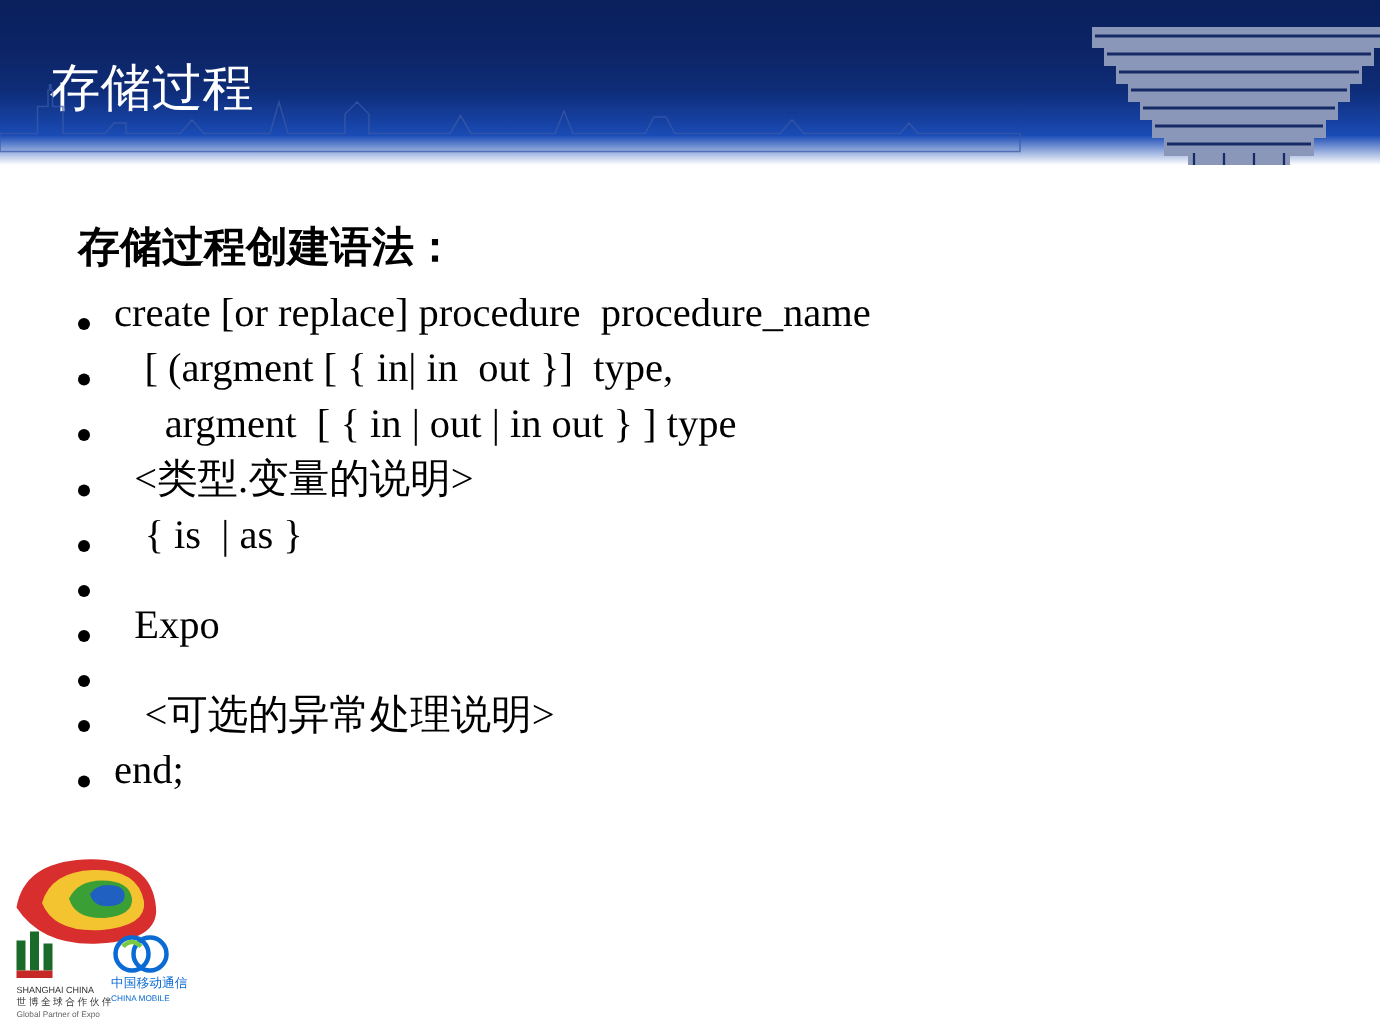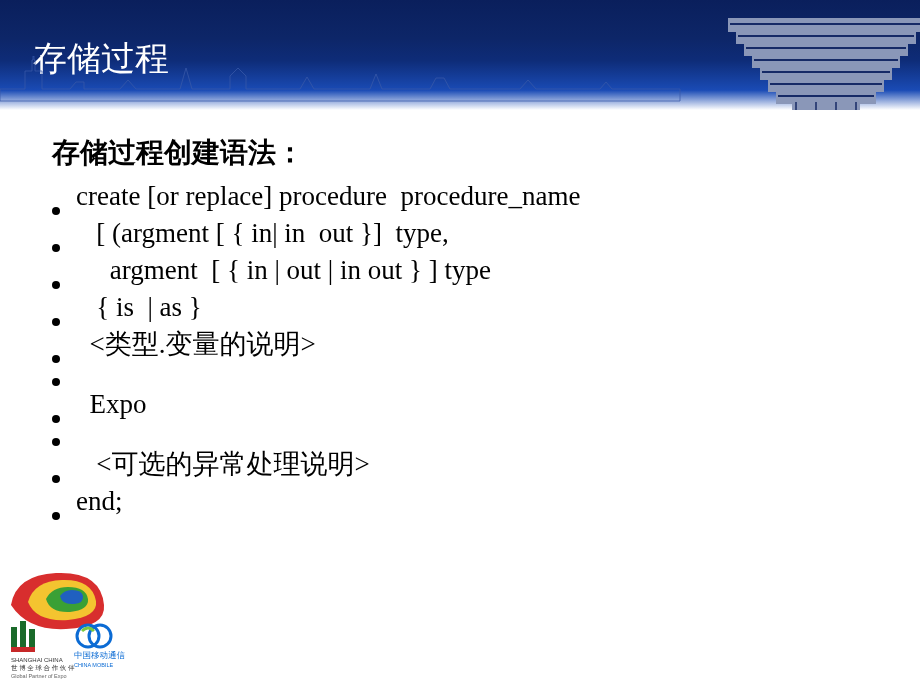--- a/index.html
+++ b/index.html
@@ -37,32 +37,32 @@
     }
     .skyline svg { width: 760px; height: 46px; display: block; }
     .pavilion {
       position: absolute;
       right: -6px;
       top: -14px;
       width: 200px;
       height: 170px;
     }
     .content {
-      padding: 24px 40px 0 52px;
+      padding: 36px 40px 0 52px;
     }
     .section-heading {
       font-size: 28px;
       font-weight: 700;
       font-family: "SimHei", "Microsoft YaHei", sans-serif;
       color: #000;
       margin-bottom: 6px;
     }
     .bullet-line {
       display: flex;
-      align-items: flex-end;
+      align-items: center;
       font-size: 27px;
       line-height: 37px;
       font-family: "SimSun", serif;
       color: #000;
     }
     .bullet-dot {
       width: 8px;
       height: 8px;
       background: #000;
       border-radius: 50%;
@@ -131,25 +131,25 @@
       <div class="bullet-line">
         <span class="bullet-dot"></span>
         <span class="bullet-text">   [ (argment [ { in| in  out }]  type,</span>
       </div>
       <div class="bullet-line">
         <span class="bullet-dot"></span>
         <span class="bullet-text">     argment  [ { in | out | in out } ] type</span>
       </div>
       <div class="bullet-line">
         <span class="bullet-dot"></span>
-        <span class="bullet-text">   { is  | as }</span>
+        <span class="bullet-text">  &lt;类型.变量的说明&gt;</span>
       </div>
       <div class="bullet-line">
         <span class="bullet-dot"></span>
-        <span class="bullet-text">  &lt;类型.变量的说明&gt;</span>
+        <span class="bullet-text">   { is  | as }</span>
       </div>
       <div class="bullet-line">
         <span class="bullet-dot"></span>
       </div>
       <div class="bullet-line">
         <span class="bullet-dot"></span>
         <span class="bullet-text">  Expo</span>
       </div>
       <div class="bullet-line">
         <span class="bullet-dot"></span>

